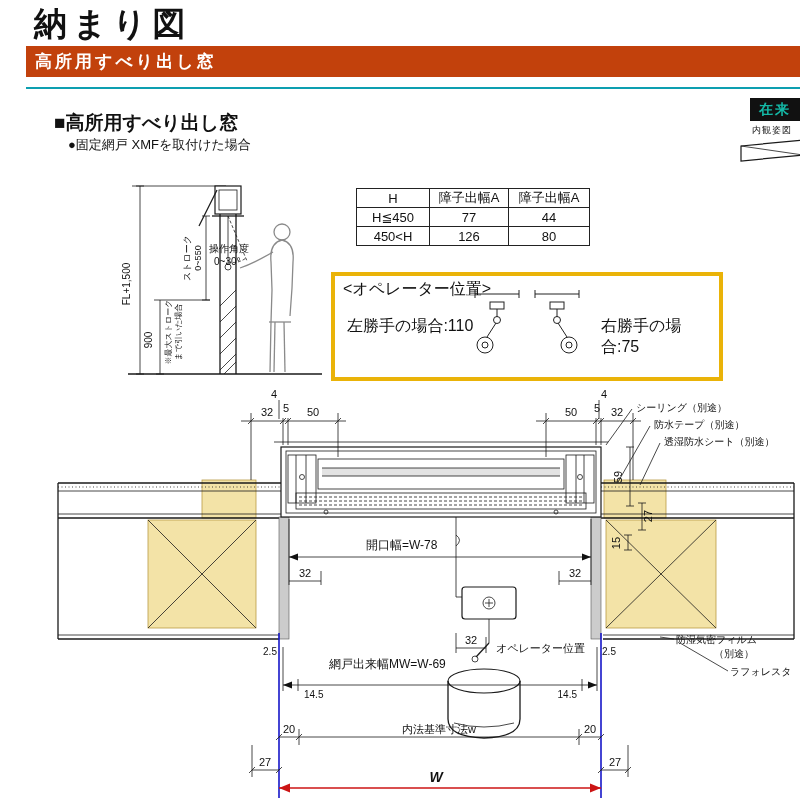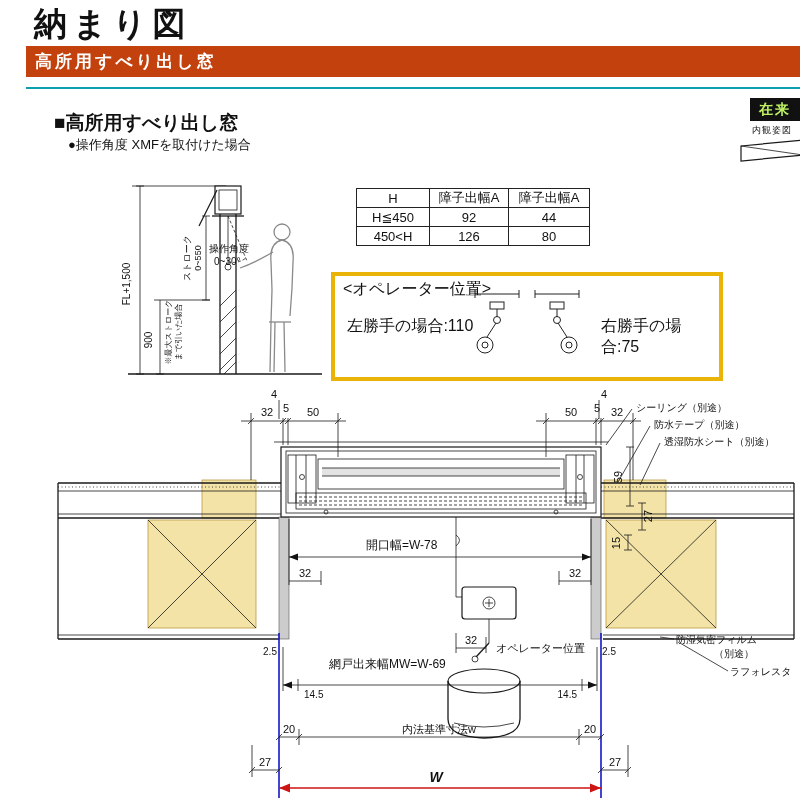--- a/index.html
+++ b/index.html
@@ -5,21 +5,21 @@
   html,body{margin:0;padding:0;background:#fff;}
   #page{position:relative;width:800px;height:800px;background:#fff;overflow:hidden;
         font-family:"Liberation Sans",sans-serif;color:#111;margin-left:26px;}
   .abs{position:absolute;}
   .page-title{left:8px;top:2px;font-size:33px;font-weight:800;letter-spacing:6px;}
   .banner{left:0;top:46px;width:800px;height:31px;background:#c2410c;color:#fff;
           font-size:17px;font-weight:bold;line-height:31px;padding-left:9px;
           box-sizing:border-box;letter-spacing:3px;}
   .rule{left:0;top:87px;width:800px;height:2px;background:#0d9fb0;}
   .side-strip{left:792px;top:163px;width:5px;height:250px;background:#0d9fb0;}
-  .corner-tag{left:724px;top:98px;width:50px;height:23px;background:#111;color:#bef264;
+  .corner-tag{left:724px;top:98px;width:50px;height:23px;background:#111;color:#14b8a6;
               font-size:14px;font-weight:bold;text-align:center;line-height:23px;letter-spacing:2px;}
   .corner-caption{left:726px;top:124px;font-size:9px;letter-spacing:1px;}
   .corner-icon{left:710px;top:136px;}
   .heading{left:28px;top:110px;font-size:19px;font-weight:bold;}
   .bullet1{left:42px;top:136px;font-size:13px;}
   .bullet2{left:42px;top:158px;font-size:13px;}
   table.spec{position:absolute;left:330px;top:188px;border-collapse:collapse;font-size:13px;}
   table.spec th,table.spec td{border:1px solid #222;text-align:center;padding:0;height:18px;font-weight:normal;}
   .c1{width:72px}.c2{width:78px}.c3{width:80px}
   .op-box{left:305px;top:272px;width:384px;height:101px;border:4px solid #eab308;font-size:16px;}
@@ -56,21 +56,21 @@
   <div class="abs side-strip"></div>
 
   <div class="abs corner-tag">在来</div>
   <div class="abs corner-caption">内観姿図</div>
   <svg class="abs corner-icon" width="74" height="32" viewBox="0 0 74 32">
     <polygon class="panel" points="5,10 67,4 67,19 5,25"></polygon>
     <line class="thin" x1="5" y1="10" x2="67" y2="19"></line>
   </svg>
 
   <div class="abs heading">■高所用すべり出し窓</div>
-  <div class="abs bullet1">●操作角度 XMFを取付けた場合</div>
+  <div class="abs bullet1">●固定網戸 XMFを取付けた場合</div>
 
   <svg class="abs fig" width="225" height="215" viewBox="0 0 225 215">
     <g>
       <line class="thin" x1="18" y1="14" x2="112" y2="14"></line>
       <line class="med" x1="14" y1="202" x2="208" y2="202"></line>
       <line class="med" x1="106" y1="14" x2="106" y2="202"></line>
       <line class="med" x1="122" y1="14" x2="122" y2="202"></line>
       <line class="thin" x1="106" y1="134" x2="122" y2="118"></line>
       <line class="thin" x1="106" y1="150" x2="122" y2="134"></line>
       <line class="thin" x1="106" y1="166" x2="122" y2="150"></line>
@@ -118,21 +118,21 @@
 
   <table class="spec">
     <tbody>
         <tr>
       <th class="c1">H</th>
       <th class="c2">障子出幅A</th>
       <th class="c3">障子出幅A</th>
     </tr>
     <tr>
       <td>H≦450</td>
-      <td>92</td>
+      <td>77</td>
       <td>44</td>
     </tr>
     <tr>
       <td>450&lt;H</td>
       <td>126</td>
       <td>80</td>
     </tr>
   </tbody>
     </table>
 

